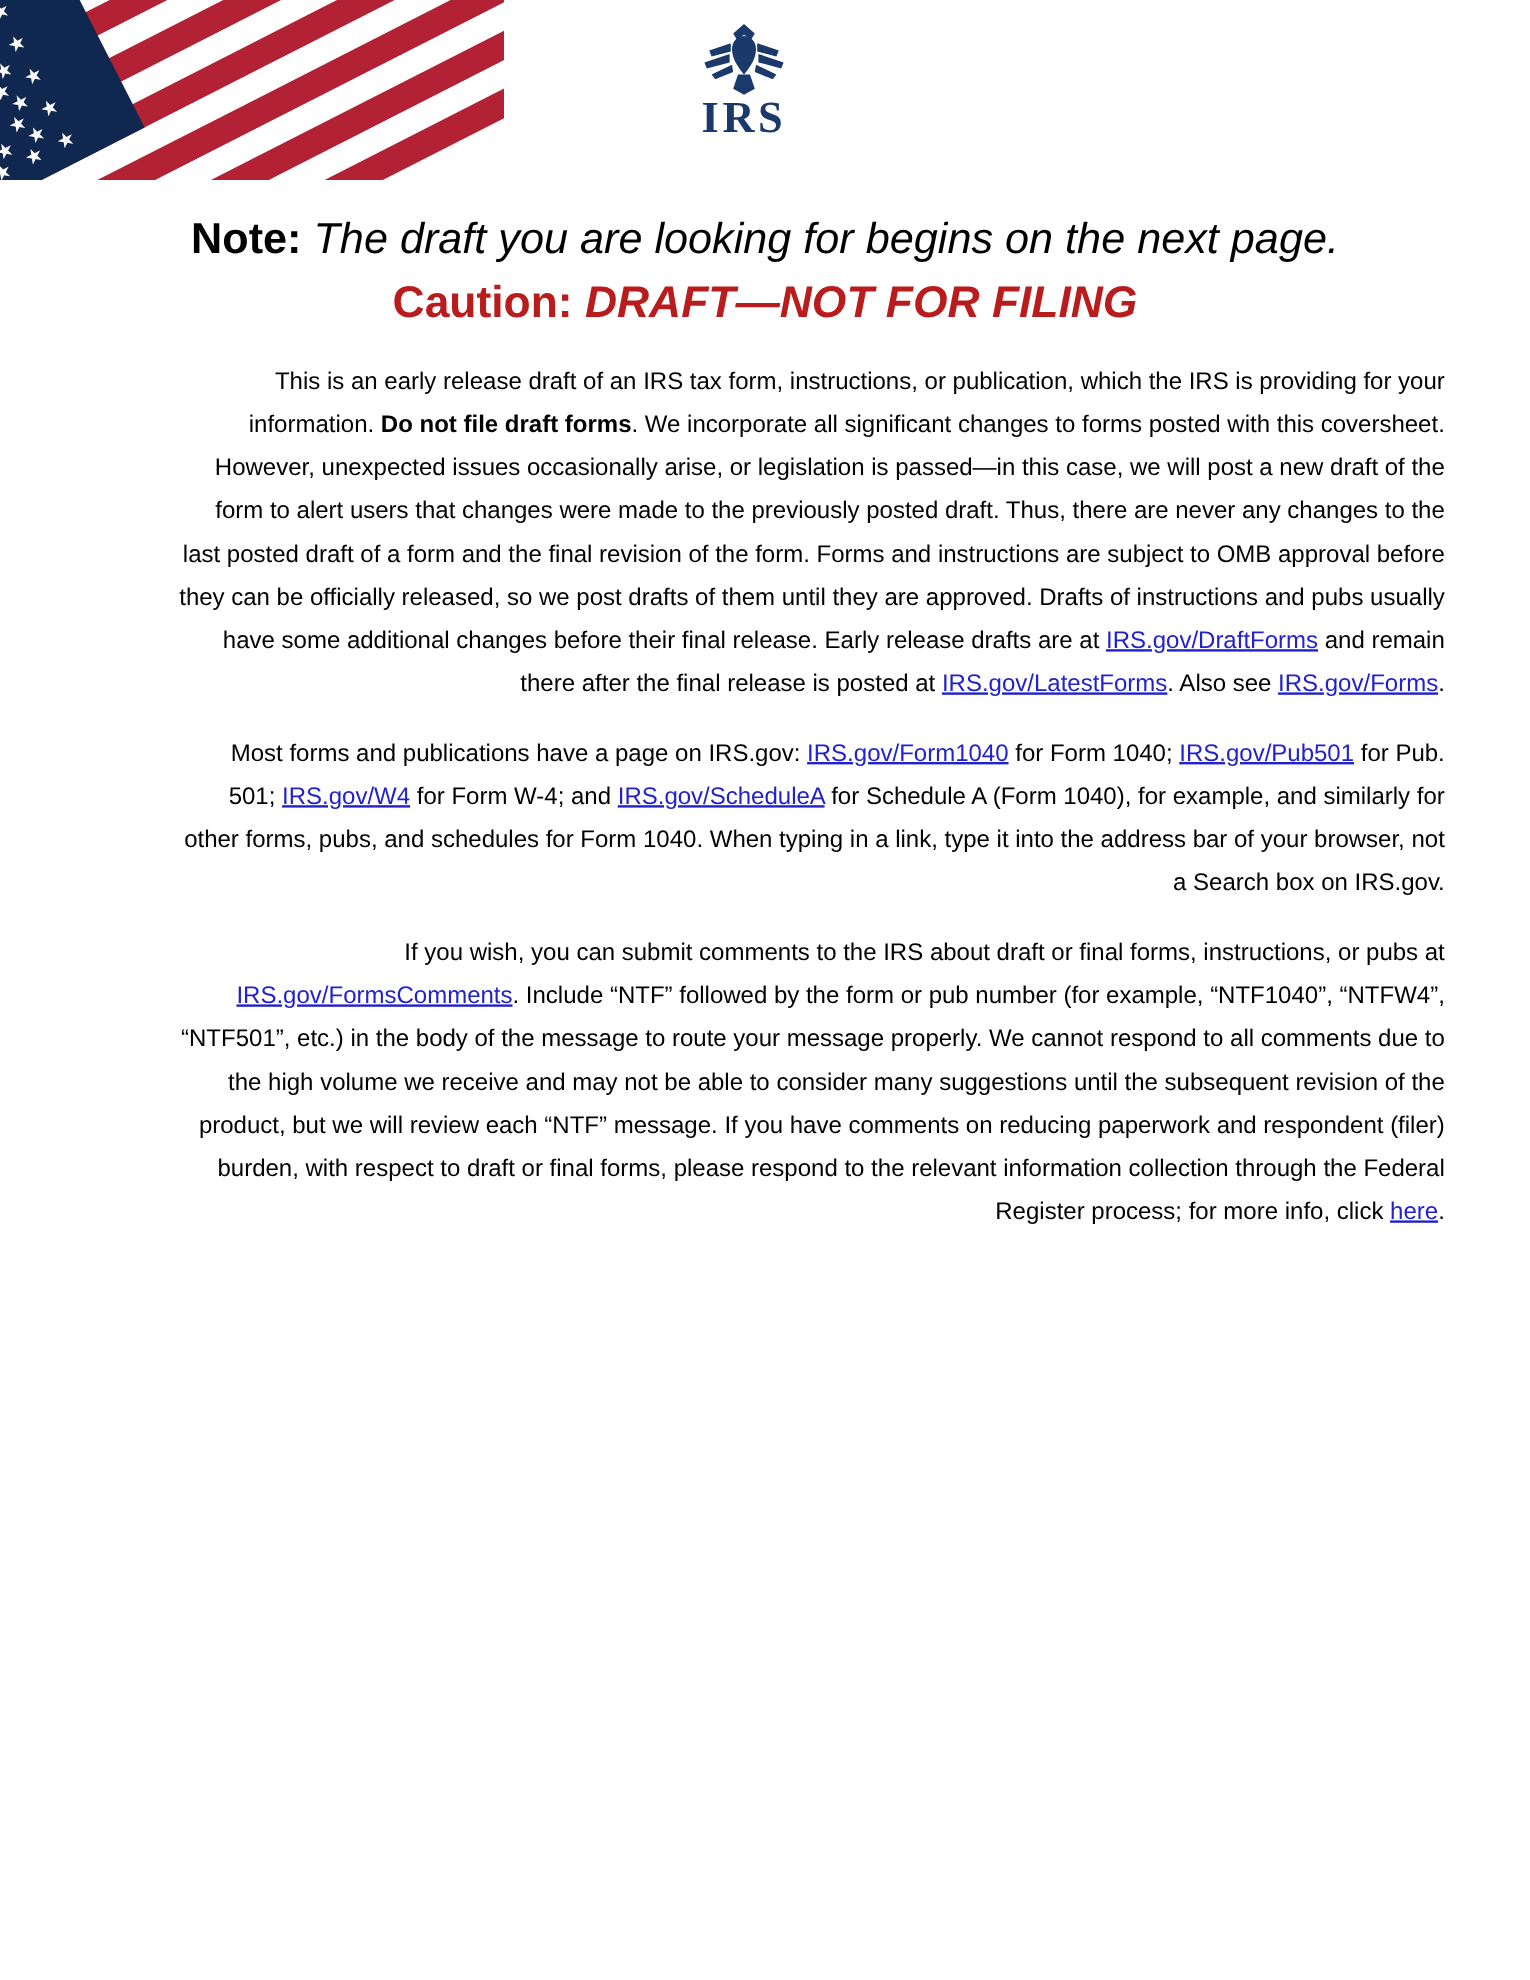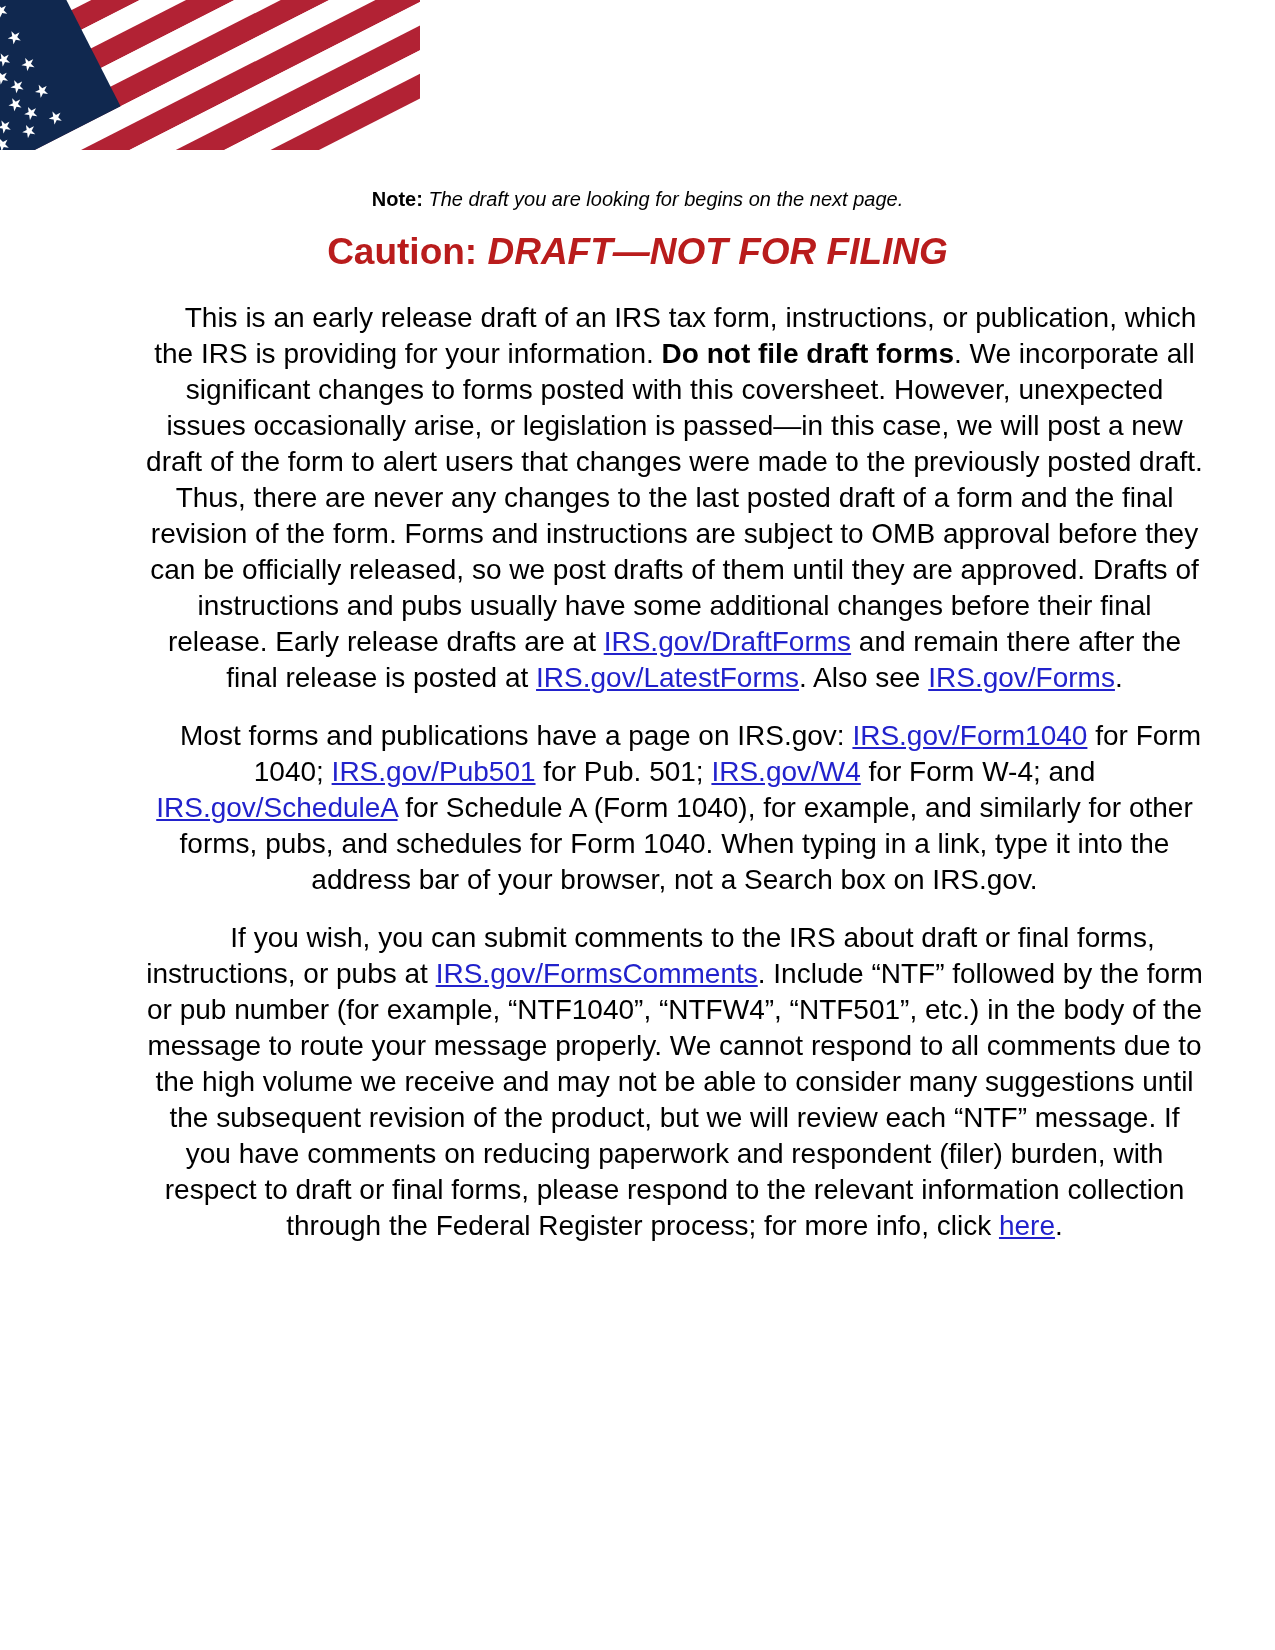--- a/index.html
+++ b/index.html
@@ -86,21 +86,21 @@
     font-weight: bold;
     font-size: 37px;
     letter-spacing: 3px;
     line-height: 38px;
     color: #1b3a6b;
   }
 
   
   .note-line {
     text-align: center;
-    font-size: 20px;
+    font-size: 36px;
     margin: 30px 0 0 0;
     line-height: 38px;
   }
   .note-label {
     font-weight: bold;
     font-style: normal;
   }
   .note-text {
     font-style: italic;
   }
@@ -111,23 +111,23 @@
     color: #b91c1c;
     margin: 12px 0 0 0;
     line-height: 44px;
   }
   .caution-label { font-style: normal; }
   .caution-text { font-style: italic; }
 
   
   .content {
     margin: 26px 71px 0 145px;
-    font-size: 28px;
+    font-size: 20px;
     line-height: 36px;
-    text-align: center;
+    text-align: right;
   }
   .content p {
     margin: 0 0 22px 0;
     text-indent: 32px;
   }
   .content p.p3 { text-indent: 36px; }
   a.link {
     color: #2222cc;
     text-decoration: underline;
   }
@@ -159,20 +159,36 @@
 ★ ★ ★ ★ ★ ★
  ★ ★ ★ ★ ★
 ★ ★ ★ ★ ★ ★
  ★ ★ ★ ★ ★
 ★ ★ ★ ★ ★ ★
  ★ ★ ★ ★ ★
 ★ ★ ★ ★ ★ ★</div>
     </div>
   </div>
 
+  <div class="irs-logo">
+    <svg width="78" height="62" viewBox="0 0 78 62" aria-hidden="true">
+      <g fill="#1b3a6b">
+        <path d="M39 2 L30 10 L33 15 L39 11 L45 15 L48 10 Z"></path>
+        <path d="M39 12 C33 12 29 17 29 23 C29 31 34 38 39 44 C44 38 49 31 49 23 C49 17 45 12 39 12 Z"></path>
+        <path d="M28 18 L10 24 L12 29 L28 25 Z"></path>
+        <path d="M50 18 L68 24 L66 29 L50 25 Z"></path>
+        <path d="M27 27 L6 34 L8 39 L27 34 Z"></path>
+        <path d="M51 27 L72 34 L70 39 L51 34 Z"></path>
+        <path d="M29 36 L12 44 L15 48 L30 42 Z"></path>
+        <path d="M49 36 L66 44 L63 48 L48 42 Z"></path>
+        <path d="M34 44 L30 56 L39 61 L48 56 L44 44 Z"></path>
+      </g>
+    </svg>
+    <div class="irs-text">IRS</div>
+  </div>
 
 </div>
 
 <div class="note-line">
   <span class="note-label">Note:</span>
   <span class="note-text">The draft you are looking for begins on the next page.</span>
 </div>
 
 <div class="caution-line">
   <span class="caution-label">Caution:</span>

